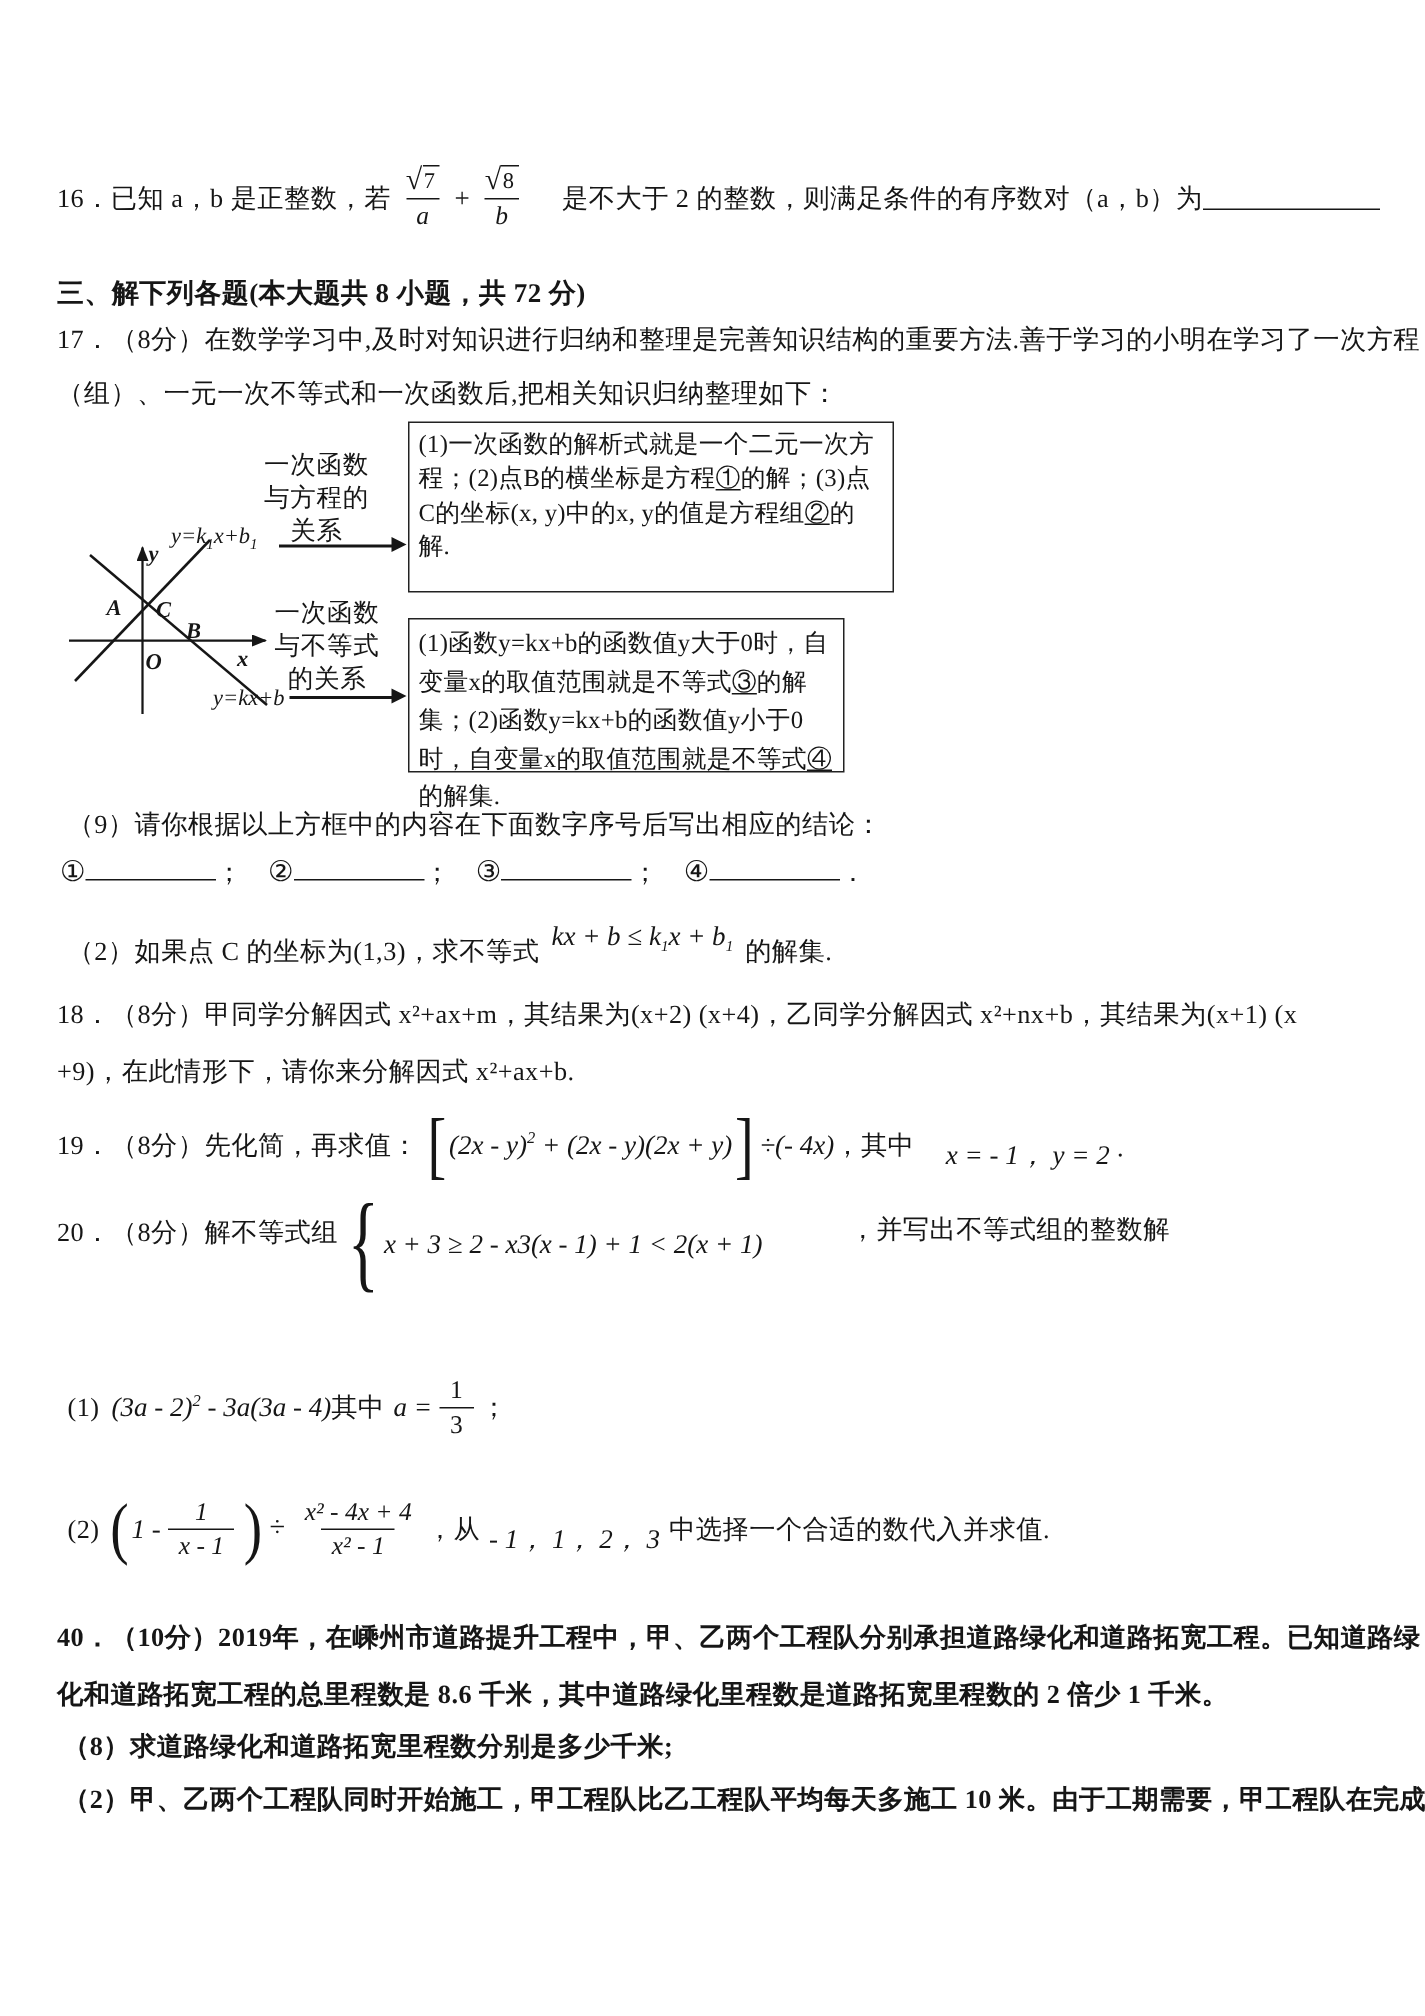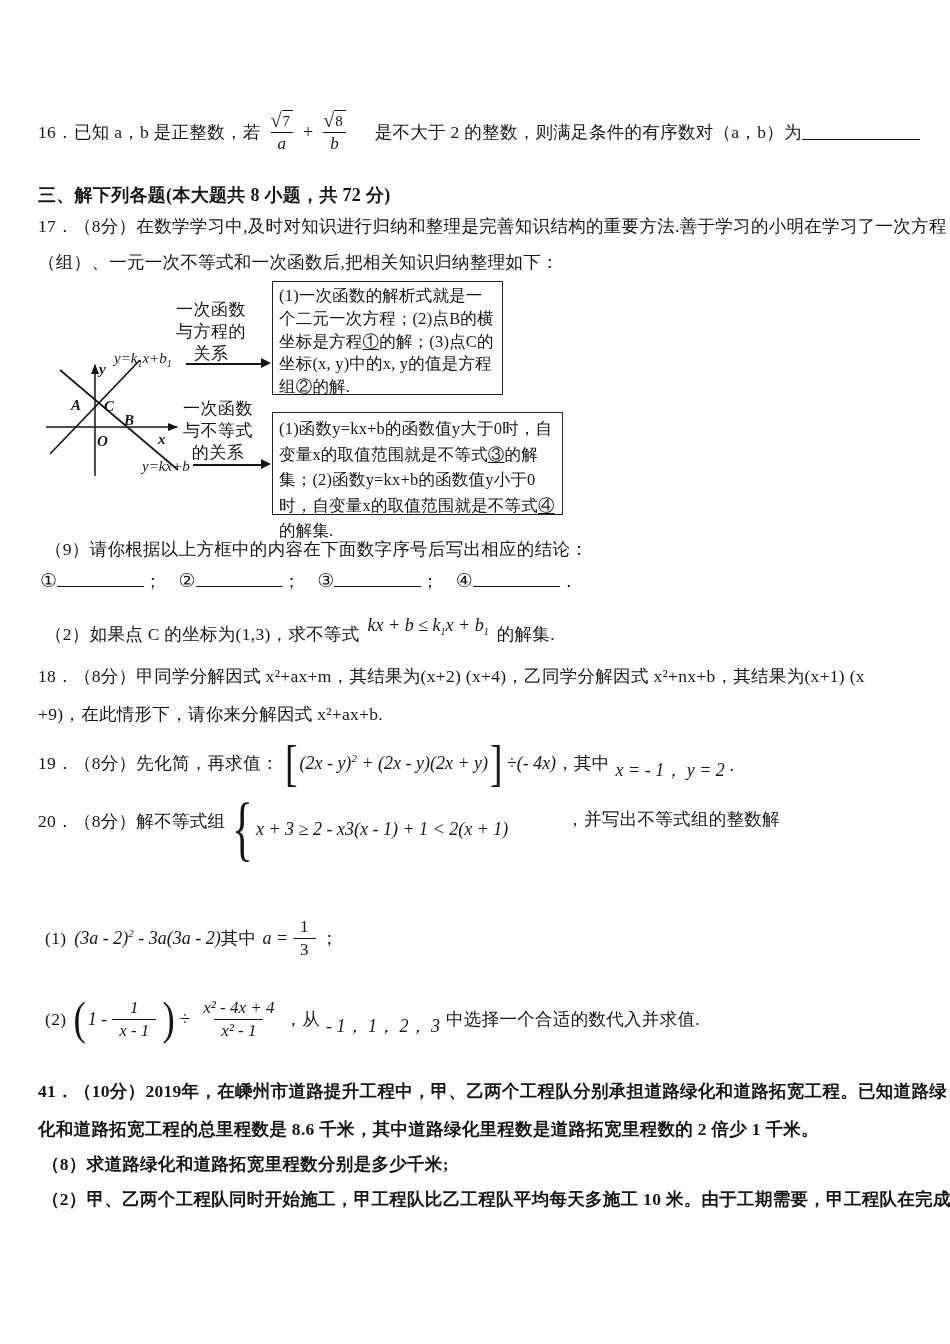--- a/index.html
+++ b/index.html
@@ -100,21 +100,21 @@
     <div class="fn-label" style="left:74px; top:72px;"><span>y=k</span><sub class="sb">1</sub><span>x+b</span><sub class="sb">1</sub></div>
     <div class="fn-label" style="left:102px; top:180px;">y=kx+b</div>
 
     <div class="arrow-label" style="left:134px; top:21px; width:74px;">
       <div>一次函数</div>
       <div>与方程的</div>
       <div>关系</div>
     </div>
     <div class="harrow" style="left:146px; top:85px; width:76px;"></div>
 
-    <div class="dbox" style="left:232px; top:3px; width:231px; height:114px;">
+    <div class="dbox" style="left:232px; top:3px; width:324px; height:114px;">
       <span>(1)一次函数的解析式就是一个二元一次方程；</span><span>(2)点B的横坐标是方程</span><span class="circled-u">①</span><span>的解；</span><span>(3)点C的坐标(x, y)中的x, y的值是方程组</span><span class="circled-u">②</span><span>的解.</span>
     </div>
 
     <div class="arrow-label" style="left:138px; top:120px; width:80px;">
       <div>一次函数</div>
       <div>与不等式</div>
       <div>的关系</div>
     </div>
     <div class="harrow" style="left:153px; top:186px; width:69px;"></div>
 
@@ -141,37 +141,37 @@
   <div class="abs cn" style="left:38px; top:664px;">18．（8分）甲同学分解因式 x²+ax+m，其结果为(x+2) (x+4)，乙同学分解因式 x²+nx+b，其结果为(x+1) (x</div>
   <div class="abs cn" style="left:38px; top:702px;">+9)，在此情形下，请你来分解因式 x²+ax+b.</div>
 
   <div class="abs row" style="left:38px; top:736px; height:54px;">
     <span class="cn">19．（8分）先化简，再求值：</span>
     <span class="bb" style="margin-left:4px;">[</span>
     <span class="math"><span>(2x - y)</span><sup class="sup">2</sup><span> + (2x - y)(2x + y)</span></span>
     <span class="bb">]</span>
     <span class="math" style="margin-left:2px;">÷(- 4x)</span>
     <span class="cn">，其中</span>
-    <span class="math lowered" style="margin-left:6px;">x = - 1，   y = 2 ·</span>
+    <span class="math lowered" style="margin-left:21px;">x = - 1，   y = 2 ·</span>
   </div>
 
   <div class="abs row" style="left:38px; top:797px; height:64px;">
     <span class="cn" style="transform:translateY(-8px);">20．（8分）解不等式组</span>
     <span class="brace">{</span>
     <span style="display:inline-flex; line-height:29px;">
       <span class="math">x + 3 ≥ 2 - x</span>
       <span class="math">3(x - 1) + 1 &lt; 2(x + 1)</span>
     </span>
     <span class="cn" style="margin-left:58px; transform:translateY(-10px);">，并写出不等式组的整数解</span>
   </div>
 
 
   <div class="abs row" style="left:45px; top:908px; height:60px;">
     <span class="cn">(1)</span>
-    <span class="math" style="margin-left:8px;"><span>(3a - 2)</span><sup class="sup">2</sup><span> - 3a(3a - 2)</span></span>
+    <span class="math" style="margin-left:8px;"><span>(3a - 2)</span><sup class="sup">2</sup><span> - 3a(3a - 4)</span></span>
     <span class="cn">其中</span>
     <span class="math" style="margin-left:6px;">a =</span>
     <span class="frac" style="font-style:normal;">
         <span class="num">1</span>
         <span class="den">3</span>
       </span>
     <span class="cn">；</span>
   </div>
 
   <div class="abs row" style="left:45px; top:984px; height:70px;">
@@ -186,18 +186,18 @@
     <span style="font-size:19px; margin:0 3px;">÷</span>
     <span class="frac">
         <span class="num">x² - 4x + 4</span>
         <span class="den">x² - 1</span>
       </span>
     <span class="cn">，从</span>
     <span class="math lowered" style="margin:0 6px;">- 1，  1，  2，  3</span>
     <span class="cn">中选择一个合适的数代入并求值.</span>
   </div>
 
-  <div class="abs cn b" style="left:38px; top:1079px;">41．（10分）2019年，在嵊州市道路提升工程中，甲、乙两个工程队分别承担道路绿化和道路拓宽工程。已知道路绿</div>
+  <div class="abs cn b" style="left:38px; top:1079px;">40．（10分）2019年，在嵊州市道路提升工程中，甲、乙两个工程队分别承担道路绿化和道路拓宽工程。已知道路绿</div>
   <div class="abs cn b" style="left:38px; top:1117px;">化和道路拓宽工程的总里程数是 8.6 千米，其中道路绿化里程数是道路拓宽里程数的 2 倍少 1 千米。</div>
   <div class="abs cn b" style="left:42px; top:1152px;">（8）求道路绿化和道路拓宽里程数分别是多少千米;</div>
   <div class="abs cn b" style="left:42px; top:1187px;">（2）甲、乙两个工程队同时开始施工，甲工程队比乙工程队平均每天多施工 10 米。由于工期需要，甲工程队在完成所</div>
 
 </div>
 
 </body></html>

